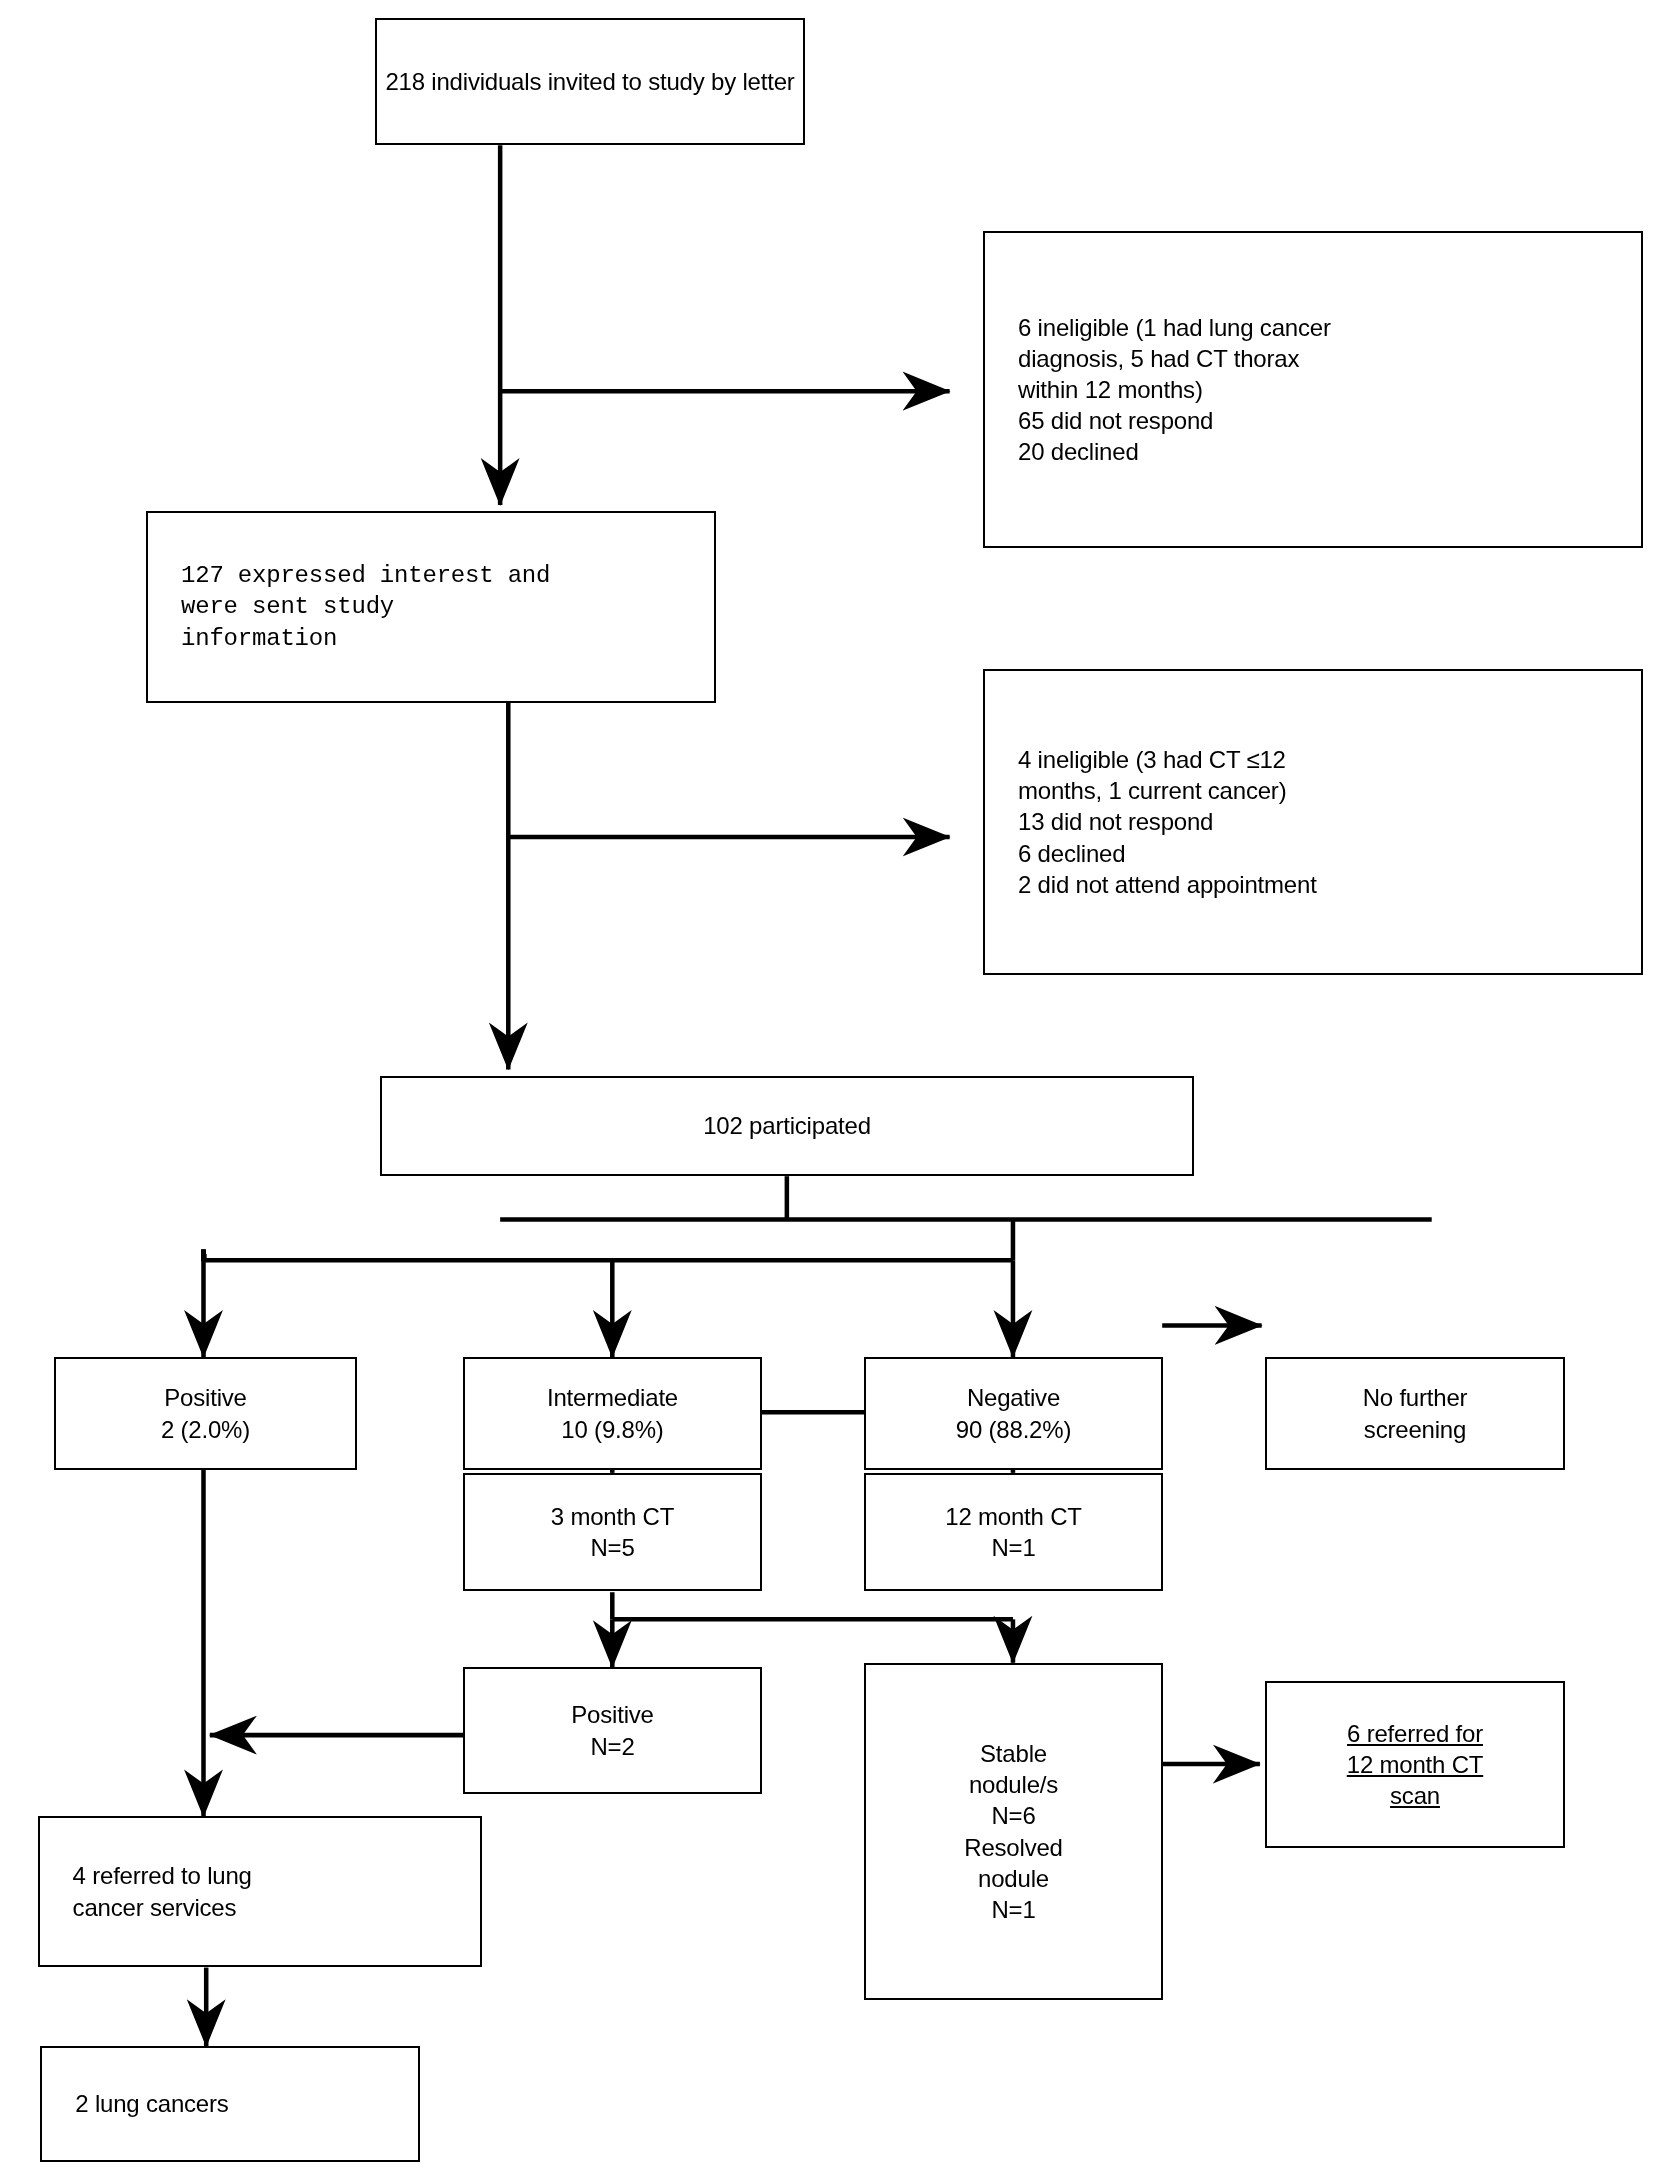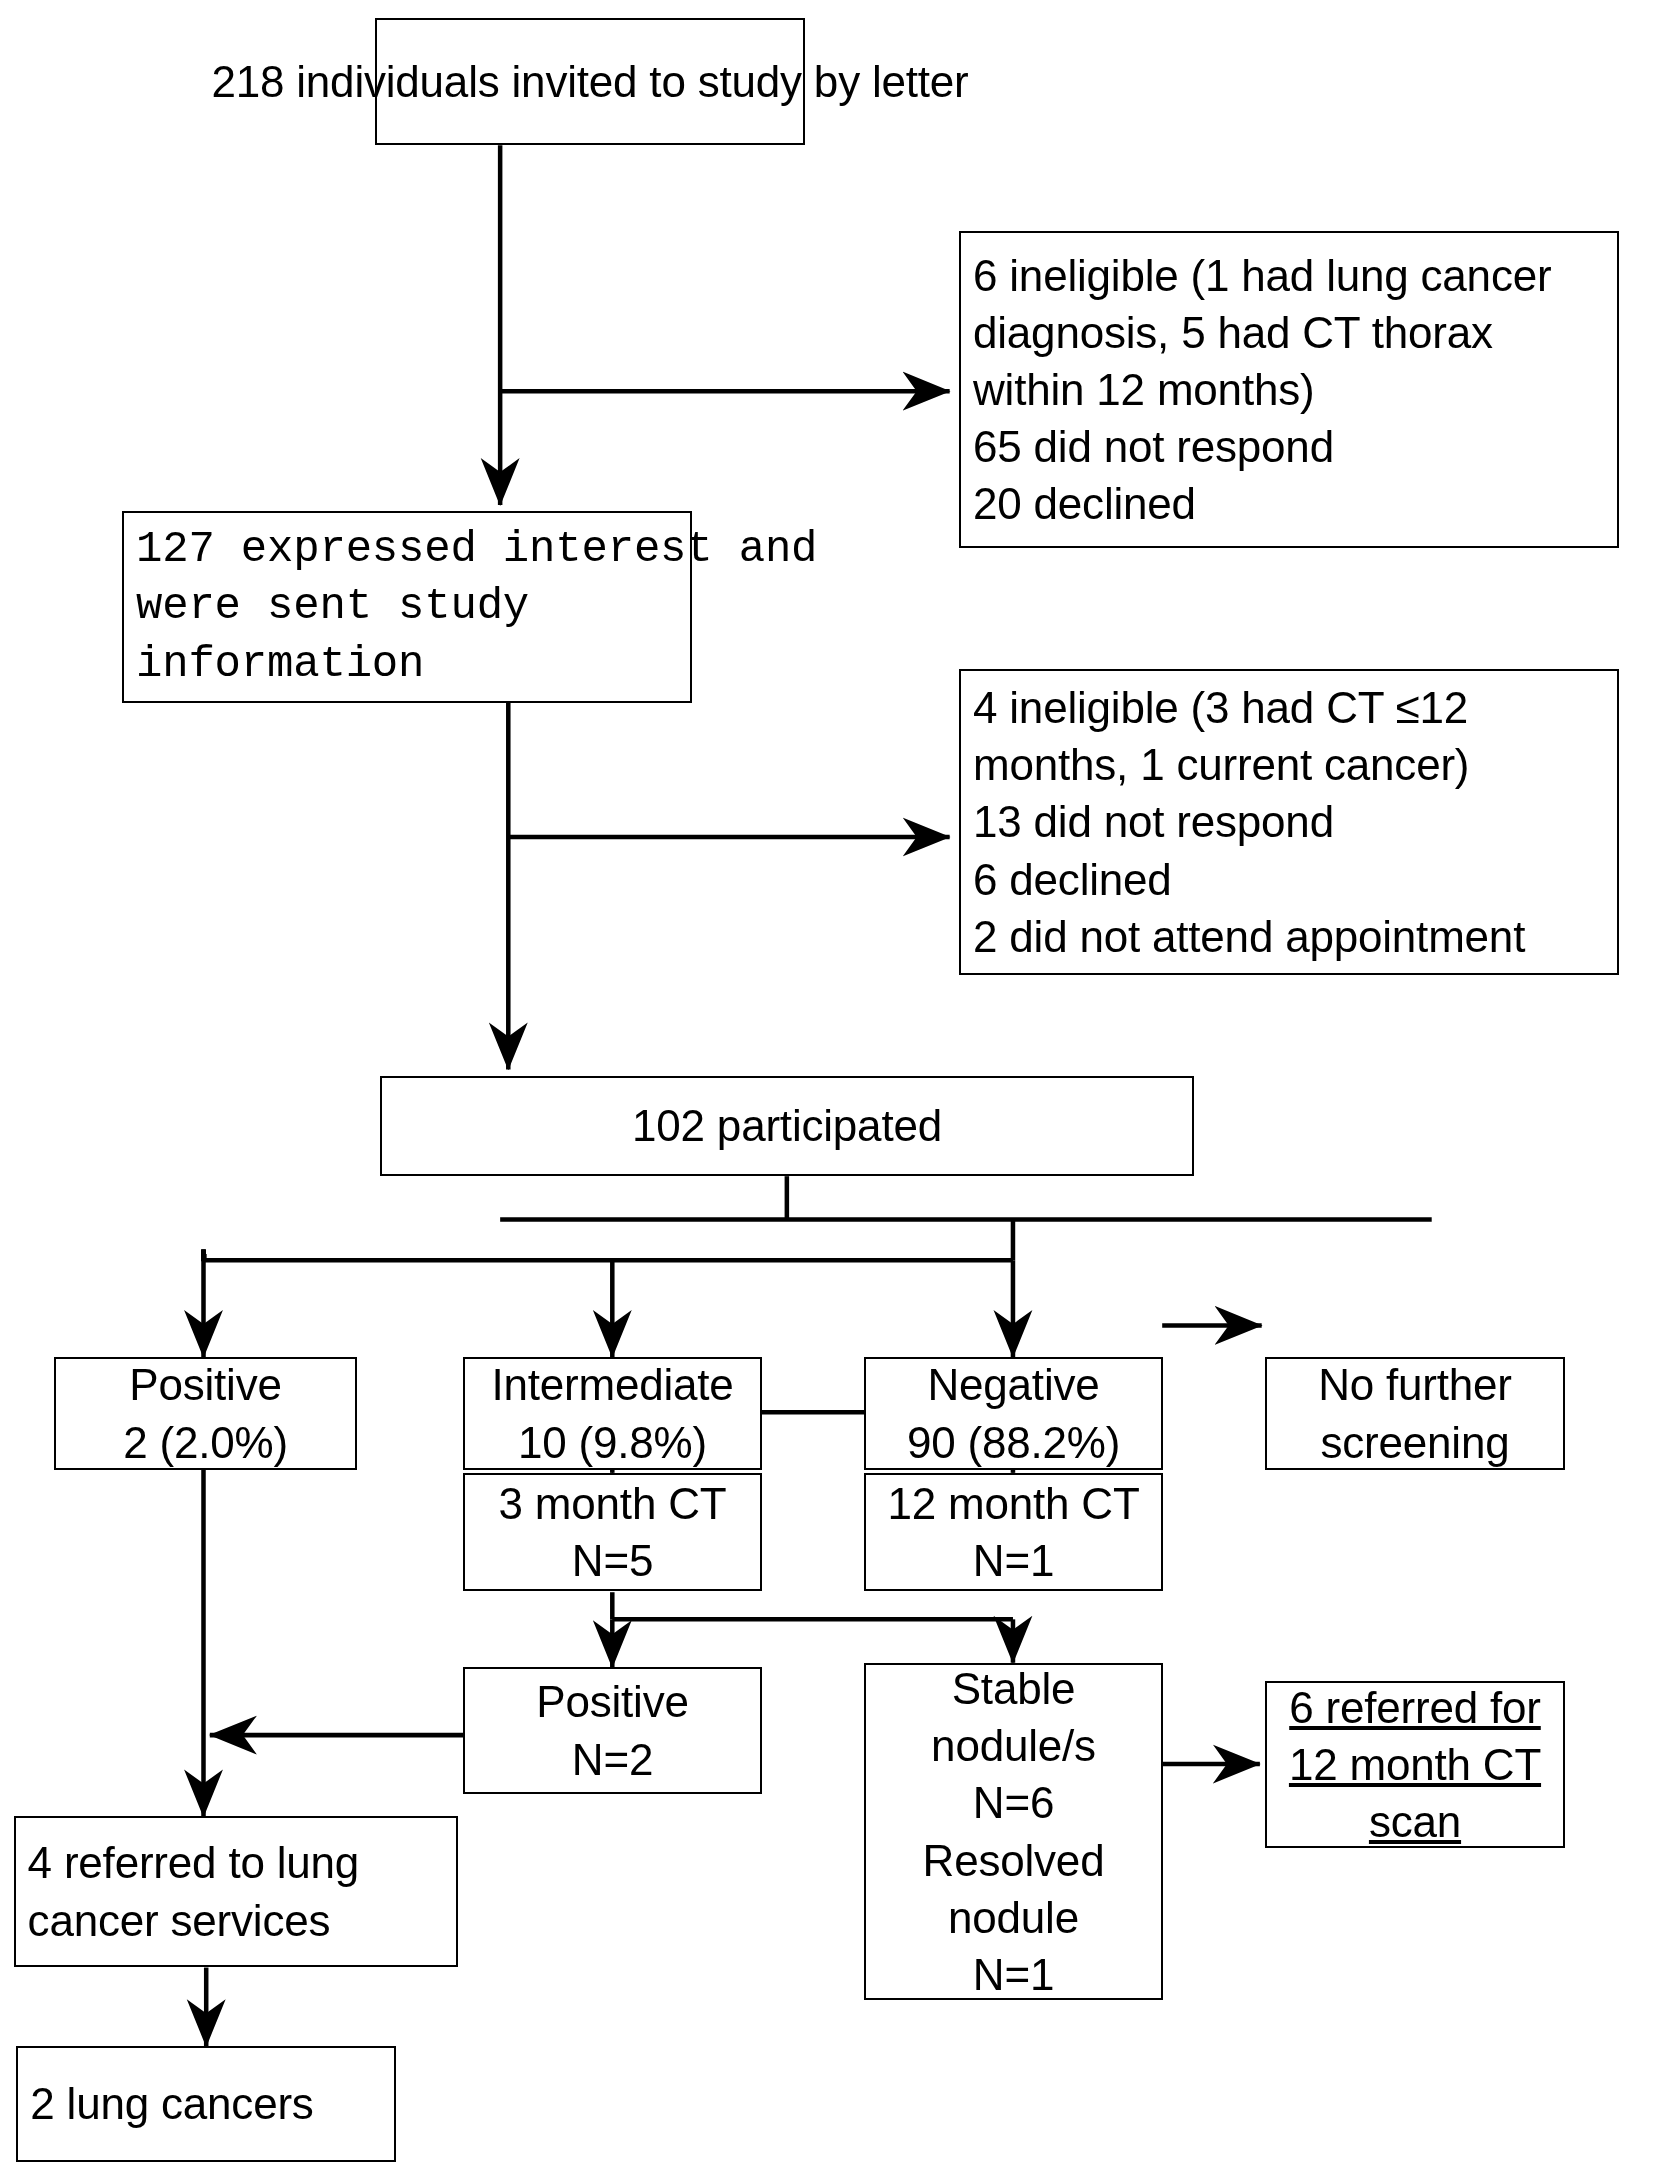--- a/index.html
+++ b/index.html
@@ -30,33 +30,34 @@
     pointer-events: none;
   }
   .node {
     position: absolute;
     box-sizing: border-box;
     background: #ffffff;
     border: 2.7px solid #000000;
     display: flex;
     flex-direction: column;
     justify-content: center;
-    font-size: 44px;
+    font-size: 24px;
     line-height: 1.30;
     letter-spacing: -0.2px;
   }
   .node .line {
     display: block;
     white-space: pre;
   }
   .align-left {
     align-items: flex-start;
     text-align: left;
-    padding-left: 12px;
+    padding-left: 33px;
     padding-right: 12.7px;
+    margin-left: 24px;
   }
   .align-center {
     align-items: center;
     text-align: center;
     padding-left: 9px;
     padding-right: 9px;
   }
   .align-center .line { text-align: center; }
 </style>
 </head>

